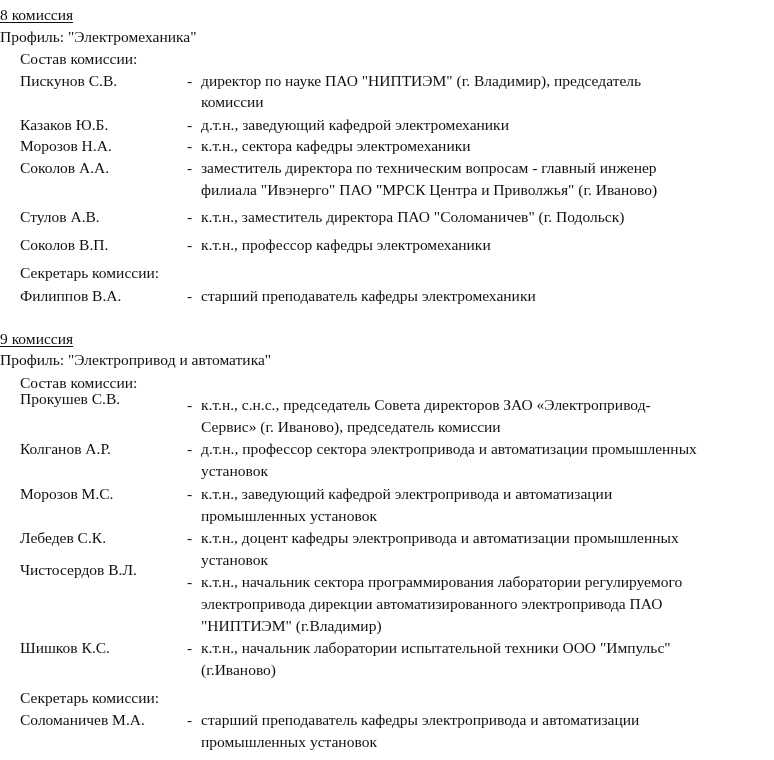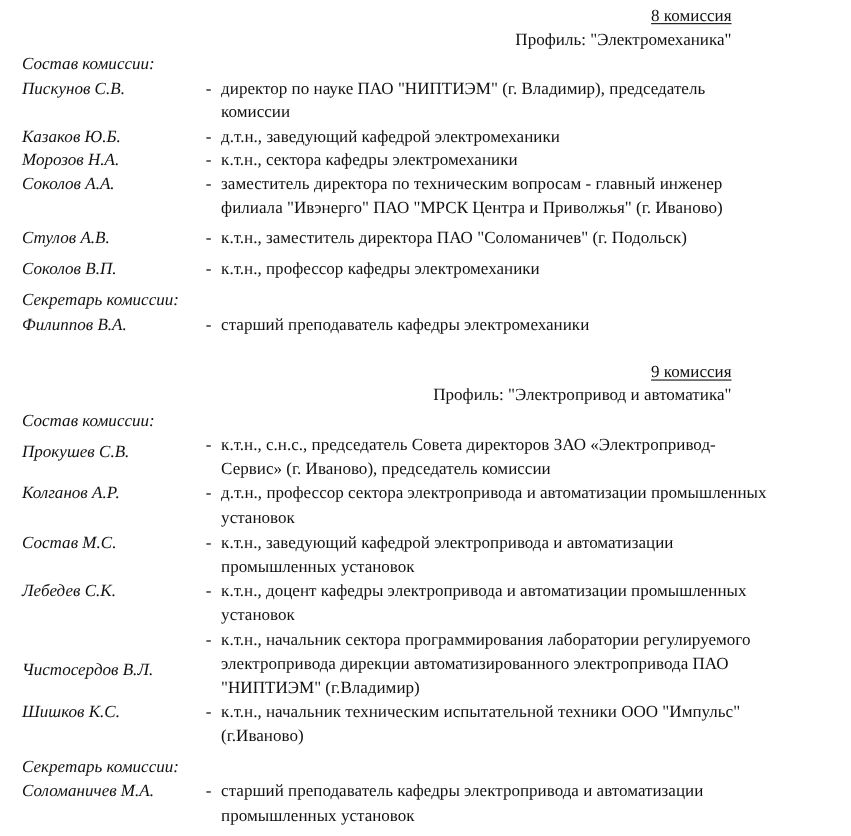--- a/index.html
+++ b/index.html
@@ -2,23 +2,23 @@
 <html><head>
 <meta charset="utf-8">
 <style>
   html, body { margin: 0; padding: 0; background: #ffffff; }
   body {
     width: 774px; height: 760px; overflow: hidden; position: relative;
     font-family: "Liberation Serif", "DejaVu Serif", serif;
     font-size: 15.5px; color: #111111;
   }
   .line { position: absolute; white-space: nowrap; line-height: 20px; }
-  .center { left: 0; width: 665px; text-align: right; }
+  .center { left: 0; width: 665px; text-align: left; }
   .u { text-decoration: underline; text-underline-offset: 2px; }
-  .name { left: 20px; font-style: italic; }
+  .name { left: 20px; }
   .dash { left: 187px; }
   .desc { left: 201px; }
 </style>
 </head>
 <body>
 
 <div>
 
   <div>
     <div class="line center u" style="top:5px">8 комиссия</div>
@@ -65,54 +65,54 @@
       <div class="line desc" style="top:286px">старший преподаватель кафедры электромеханики</div>
     </div>
   </div>
 
   <div>
     <div class="line center u" style="top:329px">9 комиссия</div>
     <div class="line center" style="top:350px">Профиль: "Электропривод и автоматика"</div>
     <div class="line name" style="top:373px">Состав комиссии:</div>
 
     <div>
-      <div class="line name" style="top:401px">Прокушев С.В.</div>
+      <div class="line name" style="top:389px">Прокушев С.В.</div>
       <div class="line dash" style="top:395px">-</div>
       <div class="line desc" style="top:395px">к.т.н., с.н.с., председатель Совета директоров ЗАО «Электропривод-</div>
       <div class="line desc" style="top:417px">Сервис» (г. Иваново), председатель комиссии</div>
     </div>
     <div>
       <div class="line name" style="top:439px">Колганов А.Р.</div>
       <div class="line dash" style="top:439px">-</div>
       <div class="line desc" style="top:439px">д.т.н., профессор сектора электропривода и автоматизации промышленных</div>
       <div class="line desc" style="top:461px">установок</div>
     </div>
     <div>
-      <div class="line name" style="top:484px">Состав М.С.</div>
+      <div class="line name" style="top:484px">Морозов М.С.</div>
       <div class="line dash" style="top:484px">-</div>
       <div class="line desc" style="top:484px">к.т.н.,  заведующий кафедрой электропривода и автоматизации</div>
       <div class="line desc" style="top:506px">промышленных установок</div>
     </div>
     <div>
       <div class="line name" style="top:528px">Лебедев С.К.</div>
       <div class="line dash" style="top:528px">-</div>
       <div class="line desc" style="top:528px">к.т.н., доцент кафедры электропривода и автоматизации промышленных</div>
       <div class="line desc" style="top:550px">установок</div>
     </div>
     <div>
-      <div class="line name" style="top:600px">Чистосердов В.Л.</div>
+      <div class="line name" style="top:560px">Чистосердов В.Л.</div>
       <div class="line dash" style="top:572px">-</div>
       <div class="line desc" style="top:572px">к.т.н., начальник сектора программирования лаборатории регулируемого</div>
       <div class="line desc" style="top:594px">электропривода дирекции автоматизированного электропривода ПАО</div>
       <div class="line desc" style="top:616px">"НИПТИЭМ" (г.Владимир)</div>
     </div>
     <div>
       <div class="line name" style="top:638px">Шишков К.С.</div>
       <div class="line dash" style="top:638px">-</div>
-      <div class="line desc" style="top:638px">к.т.н., начальник техническим испытательной техники ООО "Импульс"</div>
+      <div class="line desc" style="top:638px">к.т.н., начальник лаборатории испытательной техники ООО "Импульс"</div>
       <div class="line desc" style="top:660px">(г.Иваново)</div>
     </div>
 
     <div class="line name" style="top:688px">Секретарь комиссии:</div>
     <div>
       <div class="line name" style="top:710px">Соломаничев М.А.</div>
       <div class="line dash" style="top:710px">-</div>
       <div class="line desc" style="top:710px">старший преподаватель кафедры электропривода и автоматизации</div>
       <div class="line desc" style="top:732px">промышленных установок</div>
     </div>

